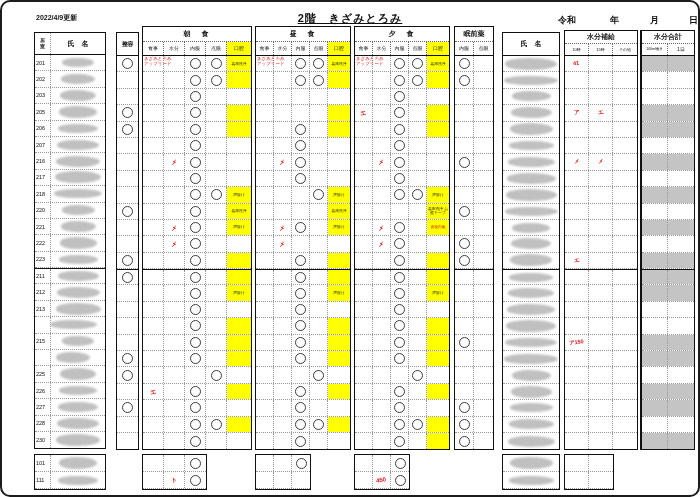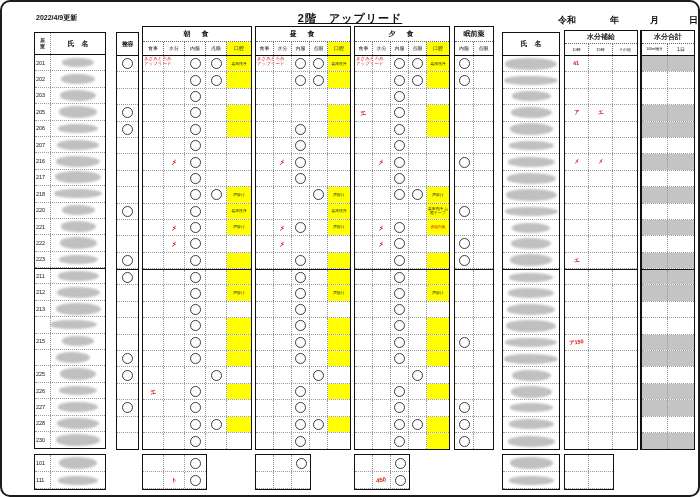--- a/index.html
+++ b/index.html
@@ -38,21 +38,21 @@
   .oraltxt.red{color:#d31414;}
   .rmark{color:#d31414;font-size:6px;font-weight:bold;transform:rotate(-10deg);line-height:1;}
   .rtop{position:absolute;left:1px;top:0px;color:#d31414;font-size:4.5px;line-height:1.15;white-space:nowrap;text-align:left;z-index:3;}
   .hydred{color:#d31414;font-size:5.5px;font-weight:bold;transform:rotate(-6deg);line-height:1;}
 </style>
 </head>
 <body>
 
 <div id="sheet">
   <div class="abs date">2022/4/9更新</div>
-  <div class="abs title">2階　アップリード</div>
+  <div class="abs title">2階　きざみとろみ</div>
   <div class="abs eraline">
     <span class="era-g">令和</span>
     <span class="era-y">年</span>
     <span class="era-m">月</span>
     <span class="era-d">日</span>
   </div>
 <div class="tbl" style="left: 32px; top: 30px; width: 70px;">
       <div class="h2row" style="height: 22px; border-bottom: 1px solid rgb(17, 17, 17);">
         <div class="cell" style="width: 16px; font-size: 5px; font-weight: bold; flex-direction: column; line-height: 1.1;">
           <div>居</div>

